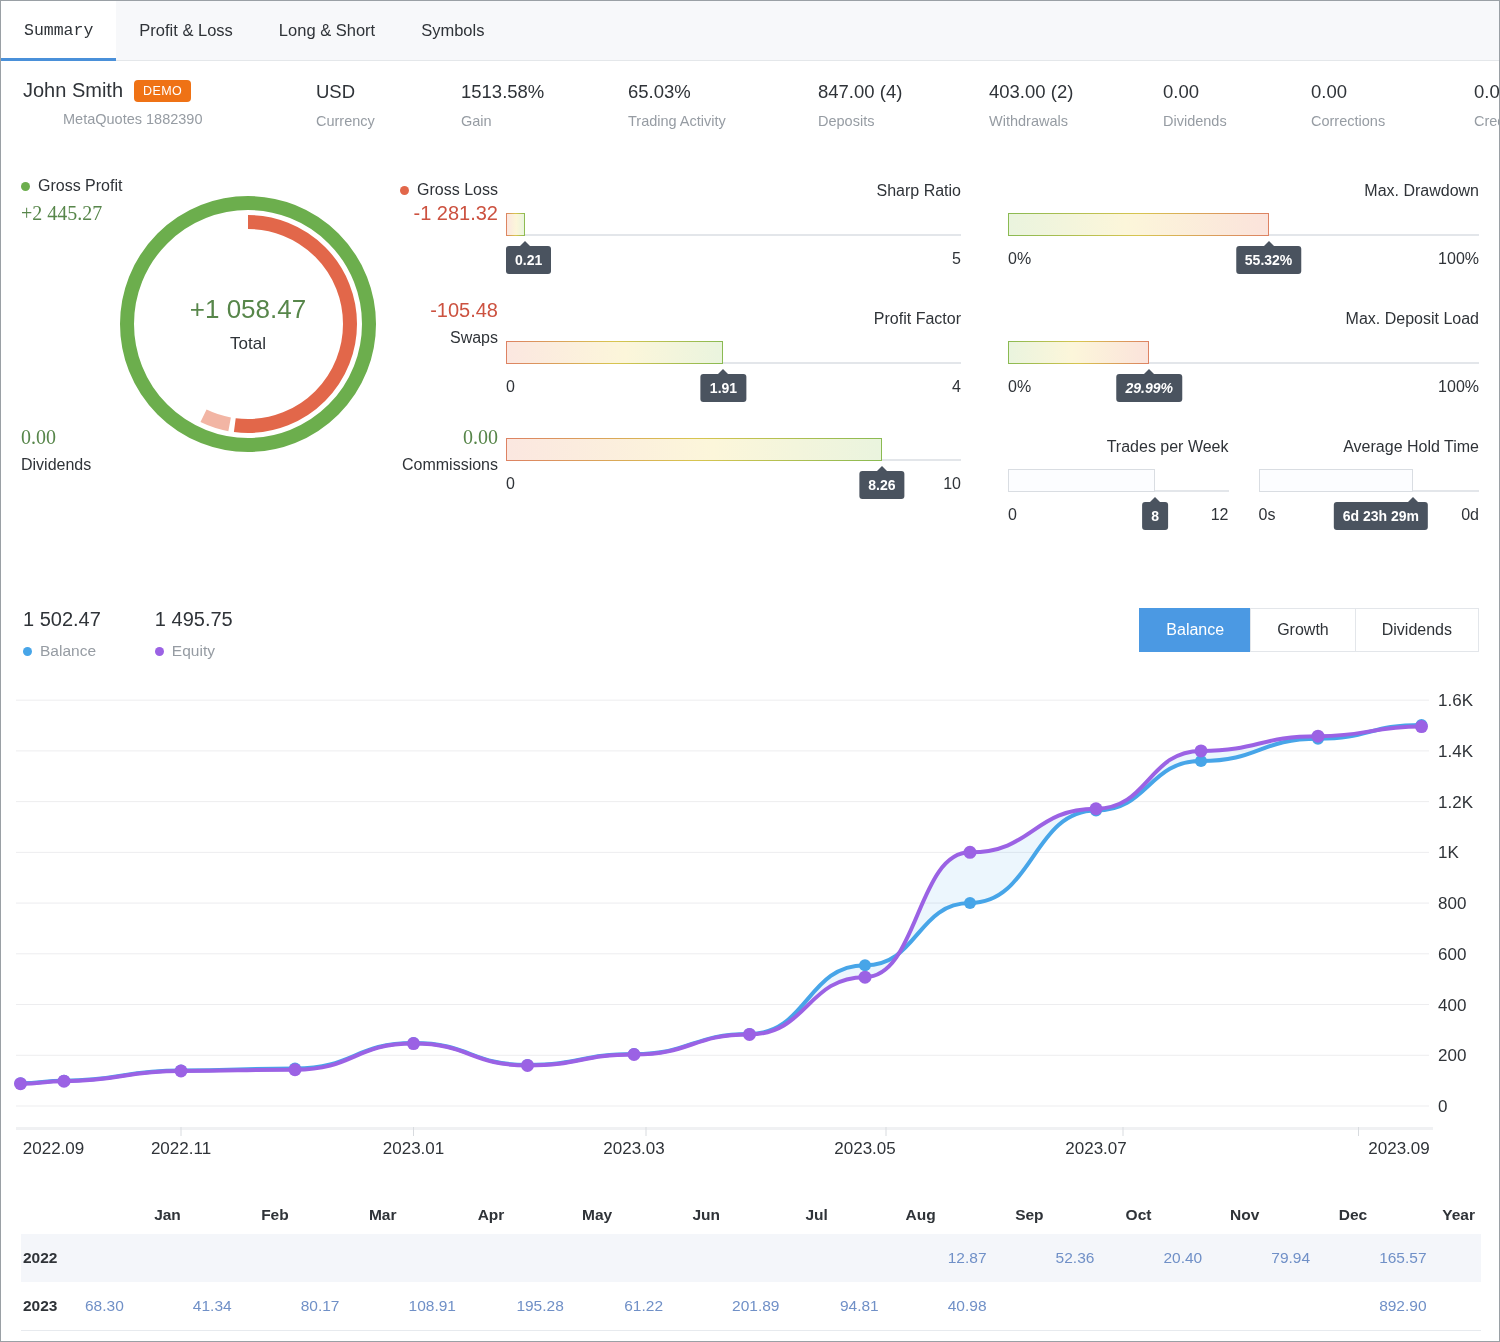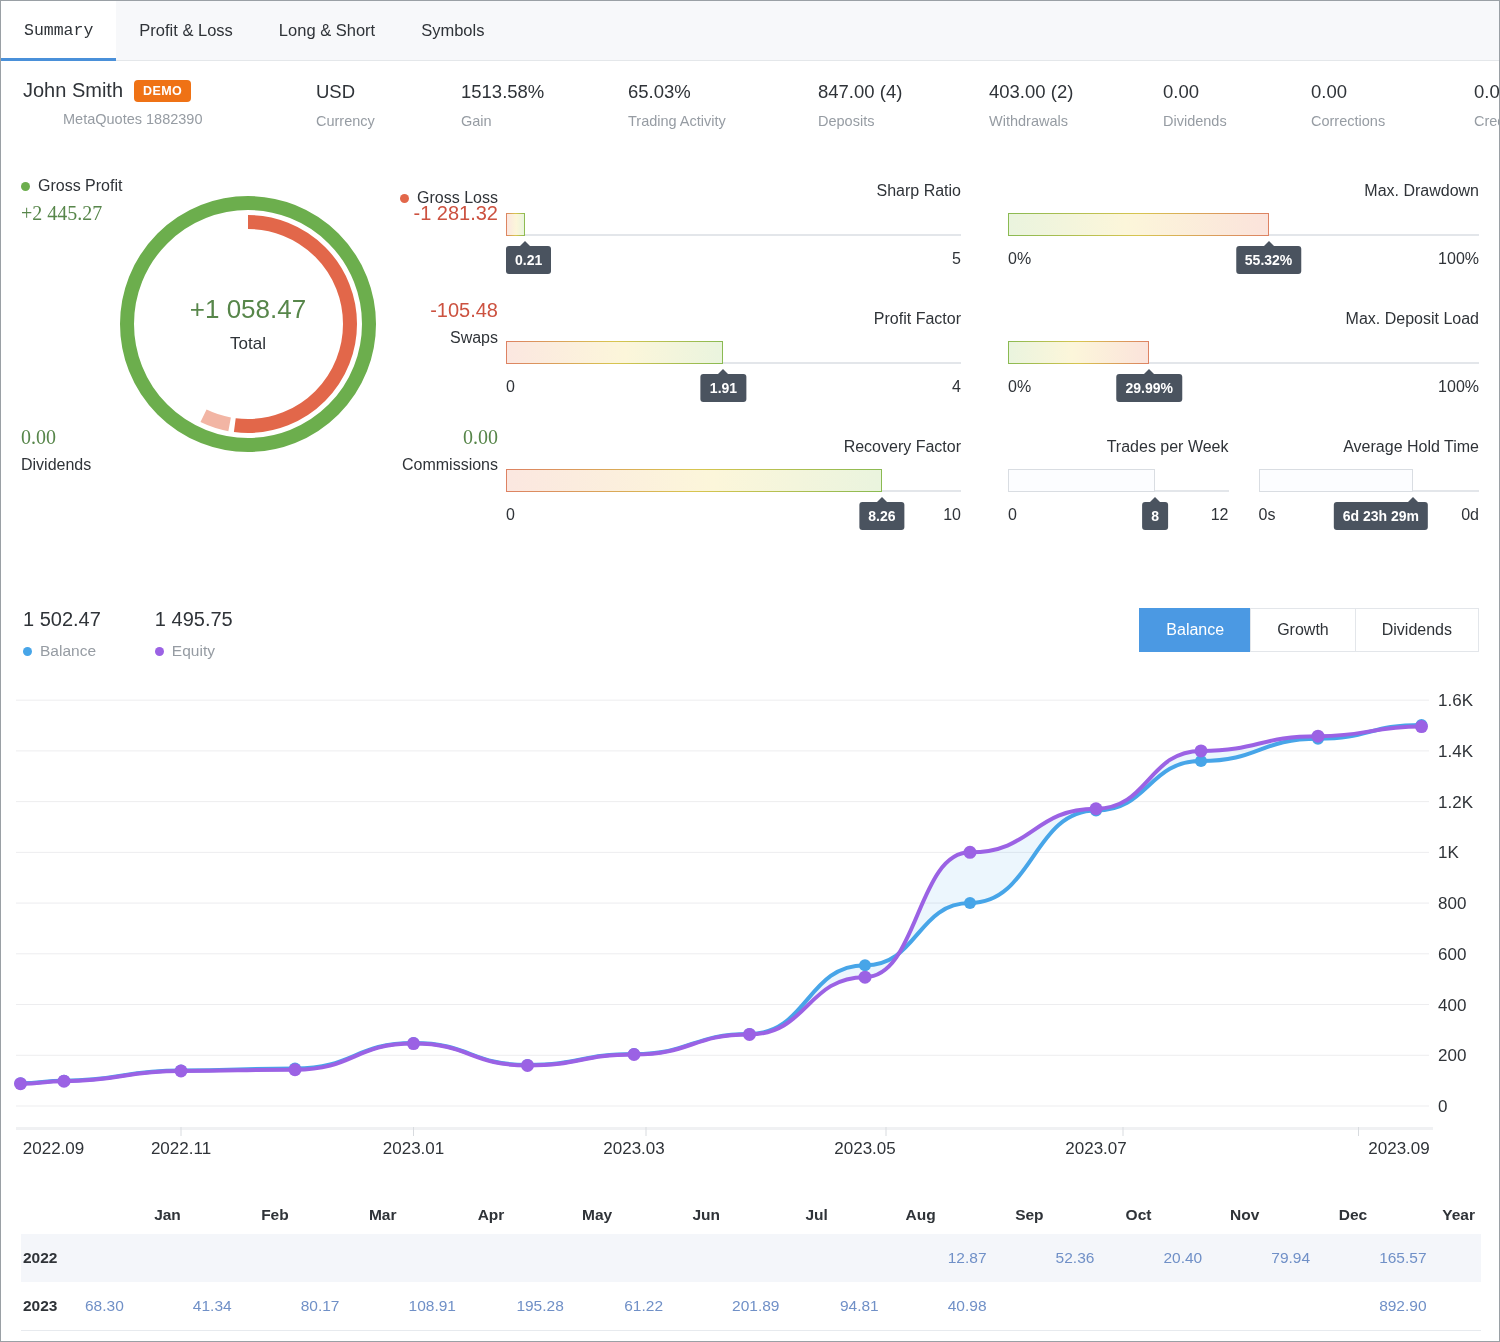--- a/index.html
+++ b/index.html
@@ -9,21 +9,21 @@
   
   .tabbar { height:60px; display:flex; background:#f7f8fa; border-bottom:1px solid #e4e7ea; }
   .tab { padding:0 23px; display:flex; align-items:center; font-size:16.5px; cursor:pointer; position:relative; color:var(--text-dark,#2f3338); }
   .tab.active { background:#fff;font-family:Liberation Mono, monospace; }
   .tab.active::after { content:''; position:absolute; left:0; right:0; bottom:-1px; height:3px; background:var(--accent-blue,#4a90d9); }
 
   
   .header { display:flex; padding:18px 20px 0 22px; }
   .who { width:293px; flex:none; }
   .name-row { display:flex; align-items:center; gap:11px; font-size:20px; }
-  .badge { background:var(--badge-orange,#ef7215); color:#fff; font-weight:bold; font-size:12.5px; padding:4px 9px; border-radius:4px; letter-spacing:.4px; }
+  .badge { background:var(--badge-orange,#ef7215); color:#fff; font-weight:normal; font-size:12.5px; padding:4px 9px; border-radius:4px; letter-spacing:.4px; }
   .sub { color:var(--label-gray,#969ca3); font-size:14.5px; margin-top:9px;margin-left:40px; }
   .stats { display:flex; flex:1; padding-top:2px;gap:28px; }
   .stat { flex:none; }
   .stat:nth-child(1){width:117px}.stat:nth-child(2){width:139px}.stat:nth-child(3){width:162px}
   .stat:nth-child(4){width:143px}.stat:nth-child(5){width:146px}.stat:nth-child(6){width:120px}
   .stat:nth-child(7){width:135px}.stat:nth-child(8){width:auto}
   .stat .v { font-size:18.5px; }
   .stat .l { font-size:14.5px; color:var(--label-gray,#969ca3); margin-top:10px; }
 
   
@@ -141,21 +141,21 @@
   </div>
 
   <div class="overview">
     <div class="donut-wrap">
       <div class="corner leg" style="left:0;top:0">
         <span class="dot" style="background:var(--profit-green,#6cae4d)"></span>
         <span>Gross Profit</span>
       </div>
       <div class="corner big-val green-t" style="left:0;top:25px">+2 445.27</div>
 
-      <div class="corner leg" style="right:8px;top:12px">
+      <div class="corner leg" style="right:8px;top:4px">
         <span class="dot" style="background:var(--loss-red,#e2674a)"></span>
         <span>Gross Loss</span>
       </div>
       <div class="corner big-val red-t" style="right:8px;top:25px">-1 281.32</div>
 
       <div class="corner big-val red-t" style="right:8px;top:122px">-105.48</div>
       <div class="corner" style="right:8px;top:152px">Swaps</div>
 
       <div class="corner big-val green-t" style="left:0;top:249px">0.00</div>
       <div class="corner" style="left:0;top:279px">Dividends</div>
@@ -197,21 +197,20 @@
             <div class="g-labels">
               <span class="g-min">0</span>
               <span class="g-max">4</span>
               <div class="g-tip">
                 <div class="arrow" style="left:calc(47.8% - 6px)"></div>
                 <div class="lbl" style="left: 47.8%; transform: translateX(-50%);">1.91</div>
               </div>
             </div>
           </div>
           <div class="gauge">
-            <div class="g-title">Recovery Factor</div>
             <div class="g-bar">
               <div class="g-fill fill-rg" style="width:82.6%"></div>
             </div>
             <div class="g-labels">
               <span class="g-min">0</span>
               <span class="g-max">10</span>
               <div class="g-tip">
                 <div class="arrow" style="left:calc(82.6% - 6px)"></div>
                 <div class="lbl" style="left: 82.6%; transform: translateX(-50%);">8.26</div>
               </div>
@@ -236,21 +235,21 @@
           <div class="gauge">
             <div class="g-title">Max. Deposit Load</div>
             <div class="g-bar">
               <div class="g-fill fill-gr" style="width:29.99%"></div>
             </div>
             <div class="g-labels">
               <span class="g-min">0%</span>
               <span class="g-max">100%</span>
               <div class="g-tip">
                 <div class="arrow" style="left:calc(29.99% - 6px)"></div>
-                <div class="lbl" style="left: 29.99%; transform: translateX(-50%);">29.99%</div>
+                <div class="lbl" style="left: 29.99%; transform: translateX(-50%); font-style: italic;">29.99%</div>
               </div>
             </div>
           </div>
           <div class="g-pair">
             <div class="gauge">
               <div class="g-title">Trades per Week</div>
               <div class="g-bar">
                 <div class="g-fill fill-neutral" style="width:66.7%"></div>
               </div>
               <div class="g-labels">

